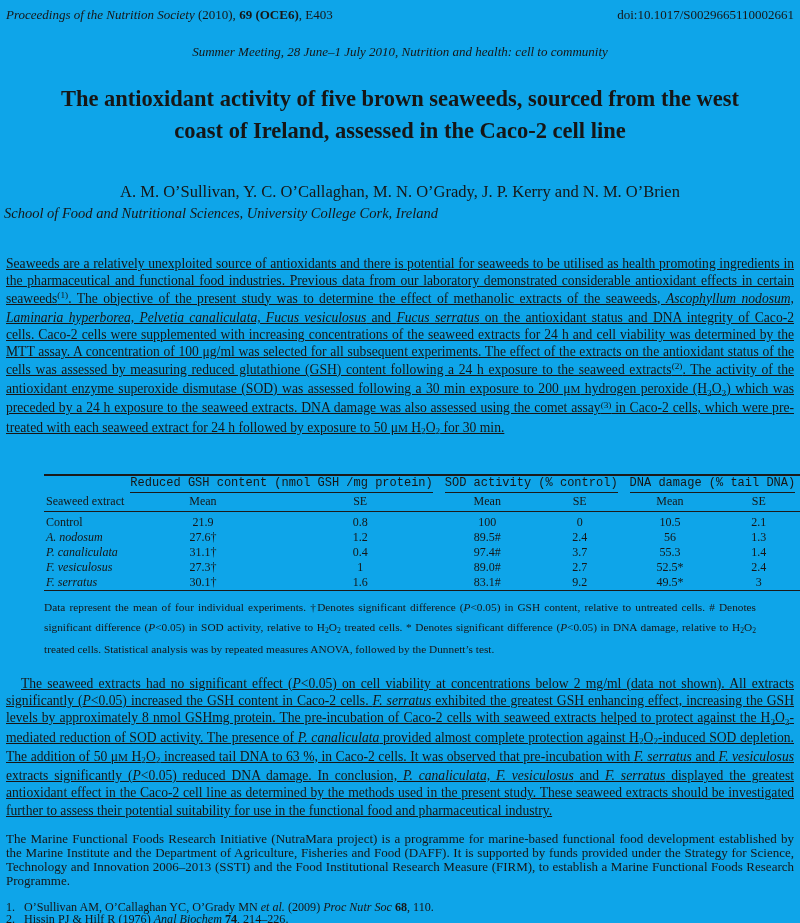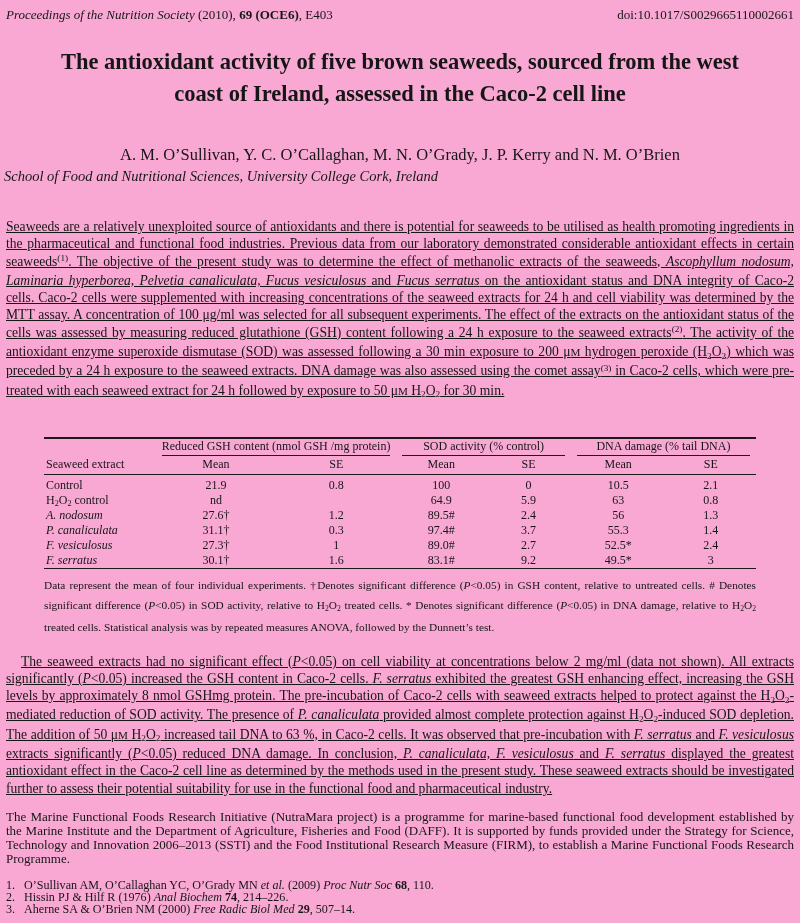--- a/index.html
+++ b/index.html
@@ -5,21 +5,21 @@
   html, body {
     margin: 0;
     padding: 0;
     background: #ffffff;
   }
   .page {
     position: relative;
     width: 800px;
     height: 923px;
     box-sizing: border-box;
-    background: #f9a8d4;
+    background: #0ea5e9;
     color: #161616;
     font-family: "Liberation Serif", "DejaVu Serif", serif;
     padding: 7px 4px 0 4px;
     overflow: hidden;
   }
   
   .run-i { font-style: italic; }
   .run-b { font-weight: 700; }
   .run-sup { font-size: 0.68em; position: relative; top: -0.48em; }
   .run-sub { font-size: 0.68em; position: relative; top: 0.28em; }
@@ -87,20 +87,21 @@
     padding: 1px 0;
     text-align: center;
     vertical-align: bottom;
     white-space: nowrap;
   }
   table.results .stub { text-align: left; padding-left: 2px; }
   .group-label {
     border-bottom: 1.2px solid #1a1a1a;
     margin: 0 6px;
     padding-bottom: 2px;
+    font-family: Liberation Mono, monospace;
   }
   tr.subhead th { border-bottom: 1.6px solid #1a1a1a; padding-bottom: 3px; }
   tr.first-data td { padding-top: 4px; }
   table.results td { height: 12.6px; }
 
   .table-footnote {
     margin-top: 6px;
     font-size: 11.3px;
     line-height: 20px;
     text-align: justify;
@@ -126,20 +127,21 @@
 </head>
 <body>
 
 <div class="page">
 
   <div class="journal-header">
     <span><span class="run-i">Proceedings of the Nutrition Society</span><span> (2010), </span><span class="run-b">69 (OCE6)</span><span>, E403</span></span>
     <span>doi:10.1017/S0029665110002661</span>
   </div>
 
+  <div class="meeting-line">Summer Meeting, 28 June–1 July 2010, Nutrition and health: cell to community</div>
 
   <h1 class="paper-title">The antioxidant activity of five brown seaweeds, sourced from the west coast of Ireland, assessed in the Caco-2 cell line</h1>
 
   <div class="authors-line">A. M. O’Sullivan, Y. C. O’Callaghan, M. N. O’Grady, J. P. Kerry and N. M. O’Brien</div>
   <div class="affiliation-line">School of Food and Nutritional Sciences, University College Cork, Ireland</div>
 
   <p class="body-paragraph"><span>Seaweeds are a relatively unexploited source of antioxidants and there is potential for seaweeds to be utilised as health promoting ingredients in the pharmaceutical and functional food industries. Previous data from our laboratory demonstrated considerable antioxidant effects in certain seaweeds</span><span class="run-sup">(1)</span><span>. The objective of the present study was to determine the effect of methanolic extracts of the seaweeds, </span><span class="run-i">Ascophyllum nodosum, Laminaria hyperborea, Pelvetia canaliculata, Fucus vesiculosus</span><span> and </span><span class="run-i">Fucus serratus</span><span> on the antioxidant status and DNA integrity of Caco-2 cells. Caco-2 cells were supplemented with increasing concentrations of the seaweed extracts for 24 h and cell viability was determined by the MTT assay. A concentration of 100 μg/ml was selected for all subsequent experiments. The effect of the extracts on the antioxidant status of the cells was assessed by measuring reduced glutathione (GSH) content following a 24 h exposure to the seaweed extracts</span><span class="run-sup">(2)</span><span>. The activity of the antioxidant enzyme superoxide dismutase (SOD) was assessed following a 30 min exposure to 200 μ</span><span class="run-sc">M</span><span> hydrogen peroxide (H</span><span class="run-sub">2</span><span>O</span><span class="run-sub">2</span><span>) which was preceded by a 24 h exposure to the seaweed extracts. DNA damage was also assessed using the comet assay</span><span class="run-sup">(3)</span><span> in Caco-2 cells, which were pre-treated with each seaweed extract for 24 h followed by exposure to 50 μ</span><span class="run-sc">M</span><span> H</span><span class="run-sub">2</span><span>O</span><span class="run-sub">2</span><span> for 30 min.</span></p>
 
   <div class="table-block">
     <table class="results">
@@ -179,41 +181,32 @@
         <tr class="first-data">
           <td class="stub"><span>Control</span></td>
           <td>21.9</td>
           <td>0.8</td>
           <td>100</td>
           <td>0</td>
           <td>10.5</td>
           <td>2.1</td>
         </tr>
         <tr>
-          <td class="stub"><span>H</span><span class="run-sub">2</span><span>O</span><span class="run-sub">2</span><span> control</span></td>
-          <td>nd</td>
-          <td></td>
-          <td>64.9</td>
-          <td>5.9</td>
-          <td>63</td>
-          <td>0.8</td>
-        </tr>
-        <tr>
           <td class="stub"><span class="run-i">A. nodosum</span></td>
           <td>27.6†</td>
           <td>1.2</td>
           <td>89.5#</td>
           <td>2.4</td>
           <td>56</td>
           <td>1.3</td>
         </tr>
         <tr>
           <td class="stub"><span class="run-i">P. canaliculata</span></td>
           <td>31.1†</td>
-          <td>0.3</td>
+          <td>0.4</td>
           <td>97.4#</td>
           <td>3.7</td>
           <td>55.3</td>
           <td>1.4</td>
         </tr>
         <tr>
           <td class="stub"><span class="run-i">F. vesiculosus</span></td>
           <td>27.3†</td>
           <td>1</td>
           <td>89.0#</td>

